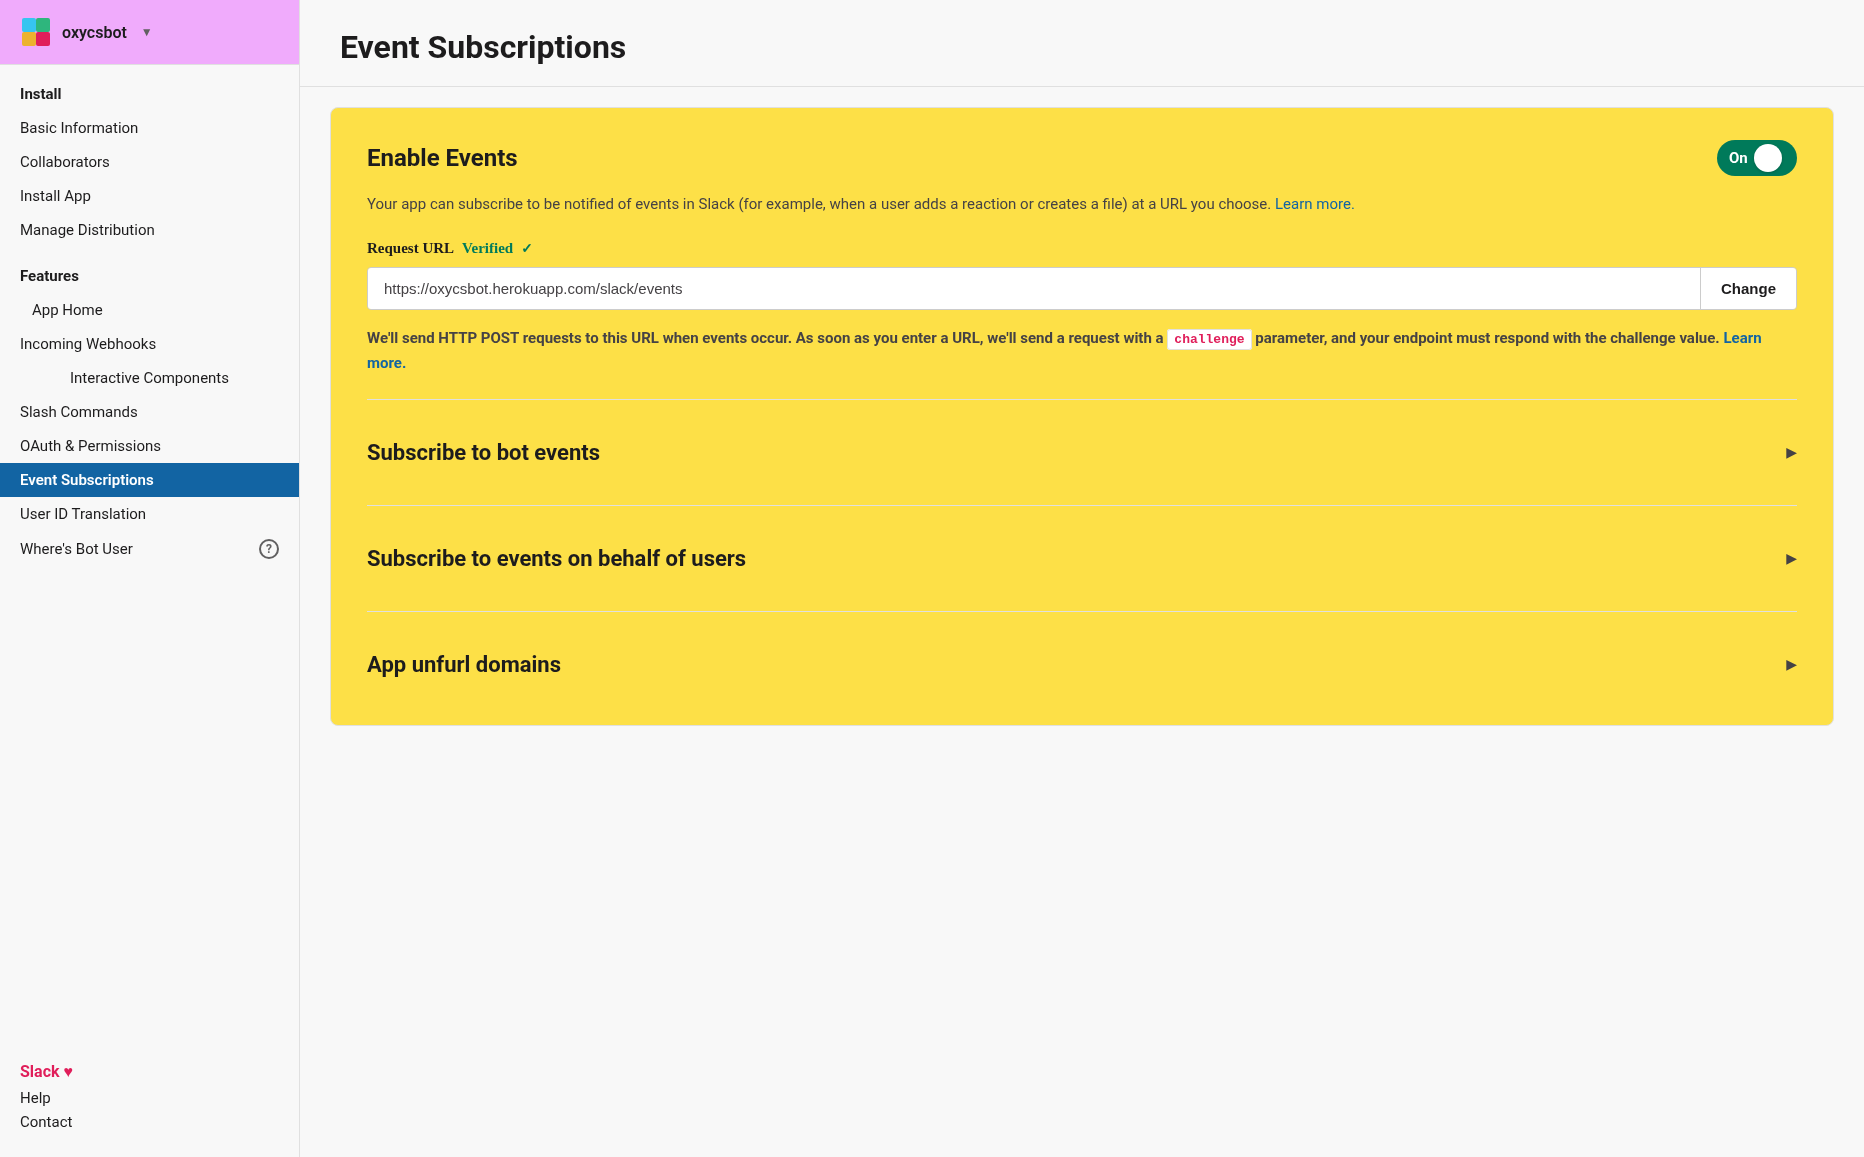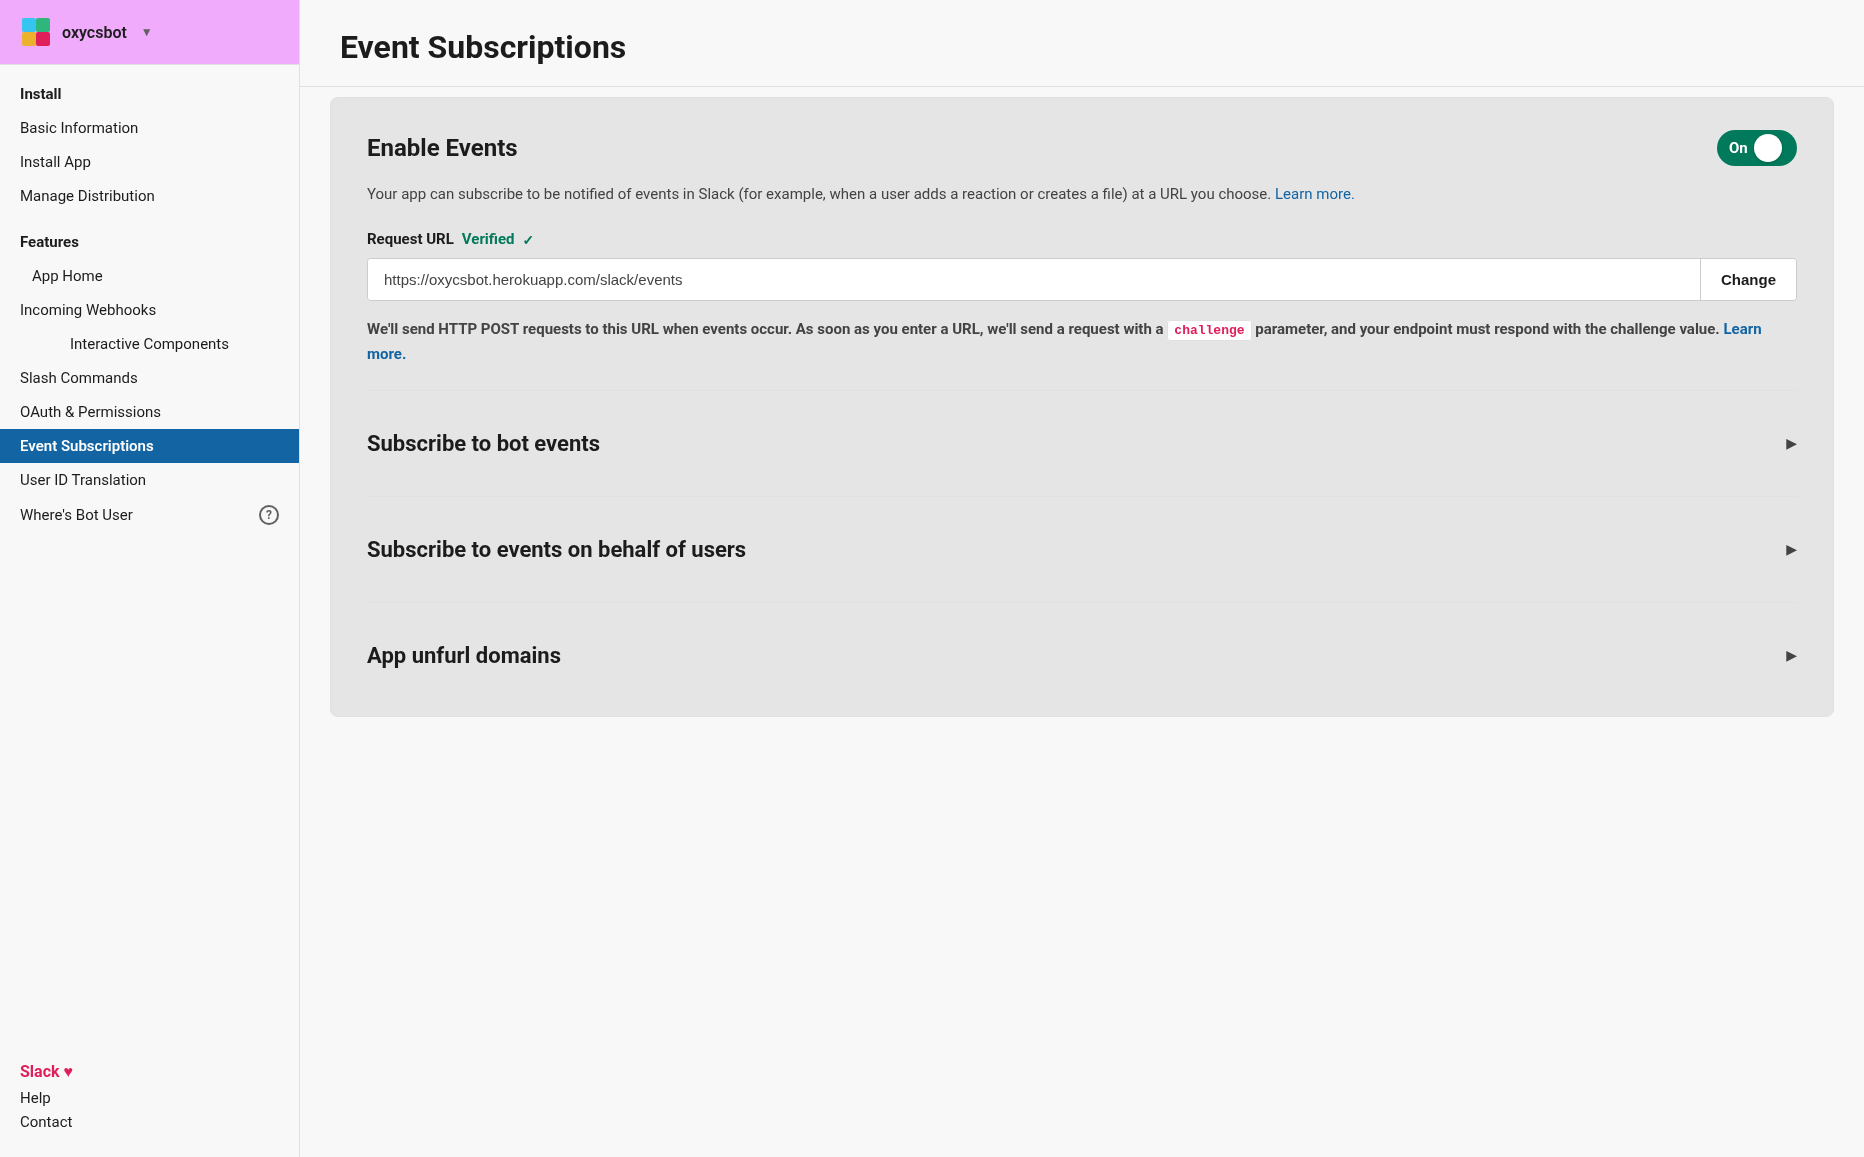--- a/index.html
+++ b/index.html
@@ -113,22 +113,22 @@
       background: #f8f8f8;
     }
 
     .page-title {
       font-size: 32px;
       font-weight: 700;
       color: #1d1c1d;
     }
 
     .content-card {
-      background: #e5e5e5;
-      margin: 10px 30px;
+      background: #fde047;
+      margin: 20px 30px;
       border-radius: 8px;
       border: 1px solid #e0e0e0;
       padding: 32px 36px;
     }
 
     
     .section-header {
       display: flex;
       align-items: center;
       justify-content: space-between;
@@ -182,20 +182,21 @@
 
     
     .request-url-label {
       font-size: 15px;
       font-weight: 700;
       color: #1d1c1d;
       display: flex;
       align-items: flex-end;
       gap: 8px;
       margin-bottom: 10px;
+      font-family: Liberation Serif, serif;
     }
 
     .verified-badge {
       color: #007a5a;
       font-weight: 700;
       font-size: 15px;
     }
 
     .verified-check {
       color: #007a5a;
@@ -307,20 +308,21 @@
       <span class="app-name">oxycsbot</span>
       <span class="dropdown-arrow">▼</span>
     </div>
   </div>
 
   <div class="sidebar-section-label">Install</div>
 
   <div>
 
   <div class="sidebar-item">Basic Information</div>
+      <div class="sidebar-item">Collaborators</div>
       <div class="sidebar-item">Install App</div>
       <div class="sidebar-item">Manage Distribution</div>
     </div>
 
   <div class="sidebar-section-label">Features</div>
 
   <div>
 
   <div class="sidebar-item" style="display: flex; justify-content: flex-start; align-items: center; margin-left: 12px;">
         <span>App Home</span>

